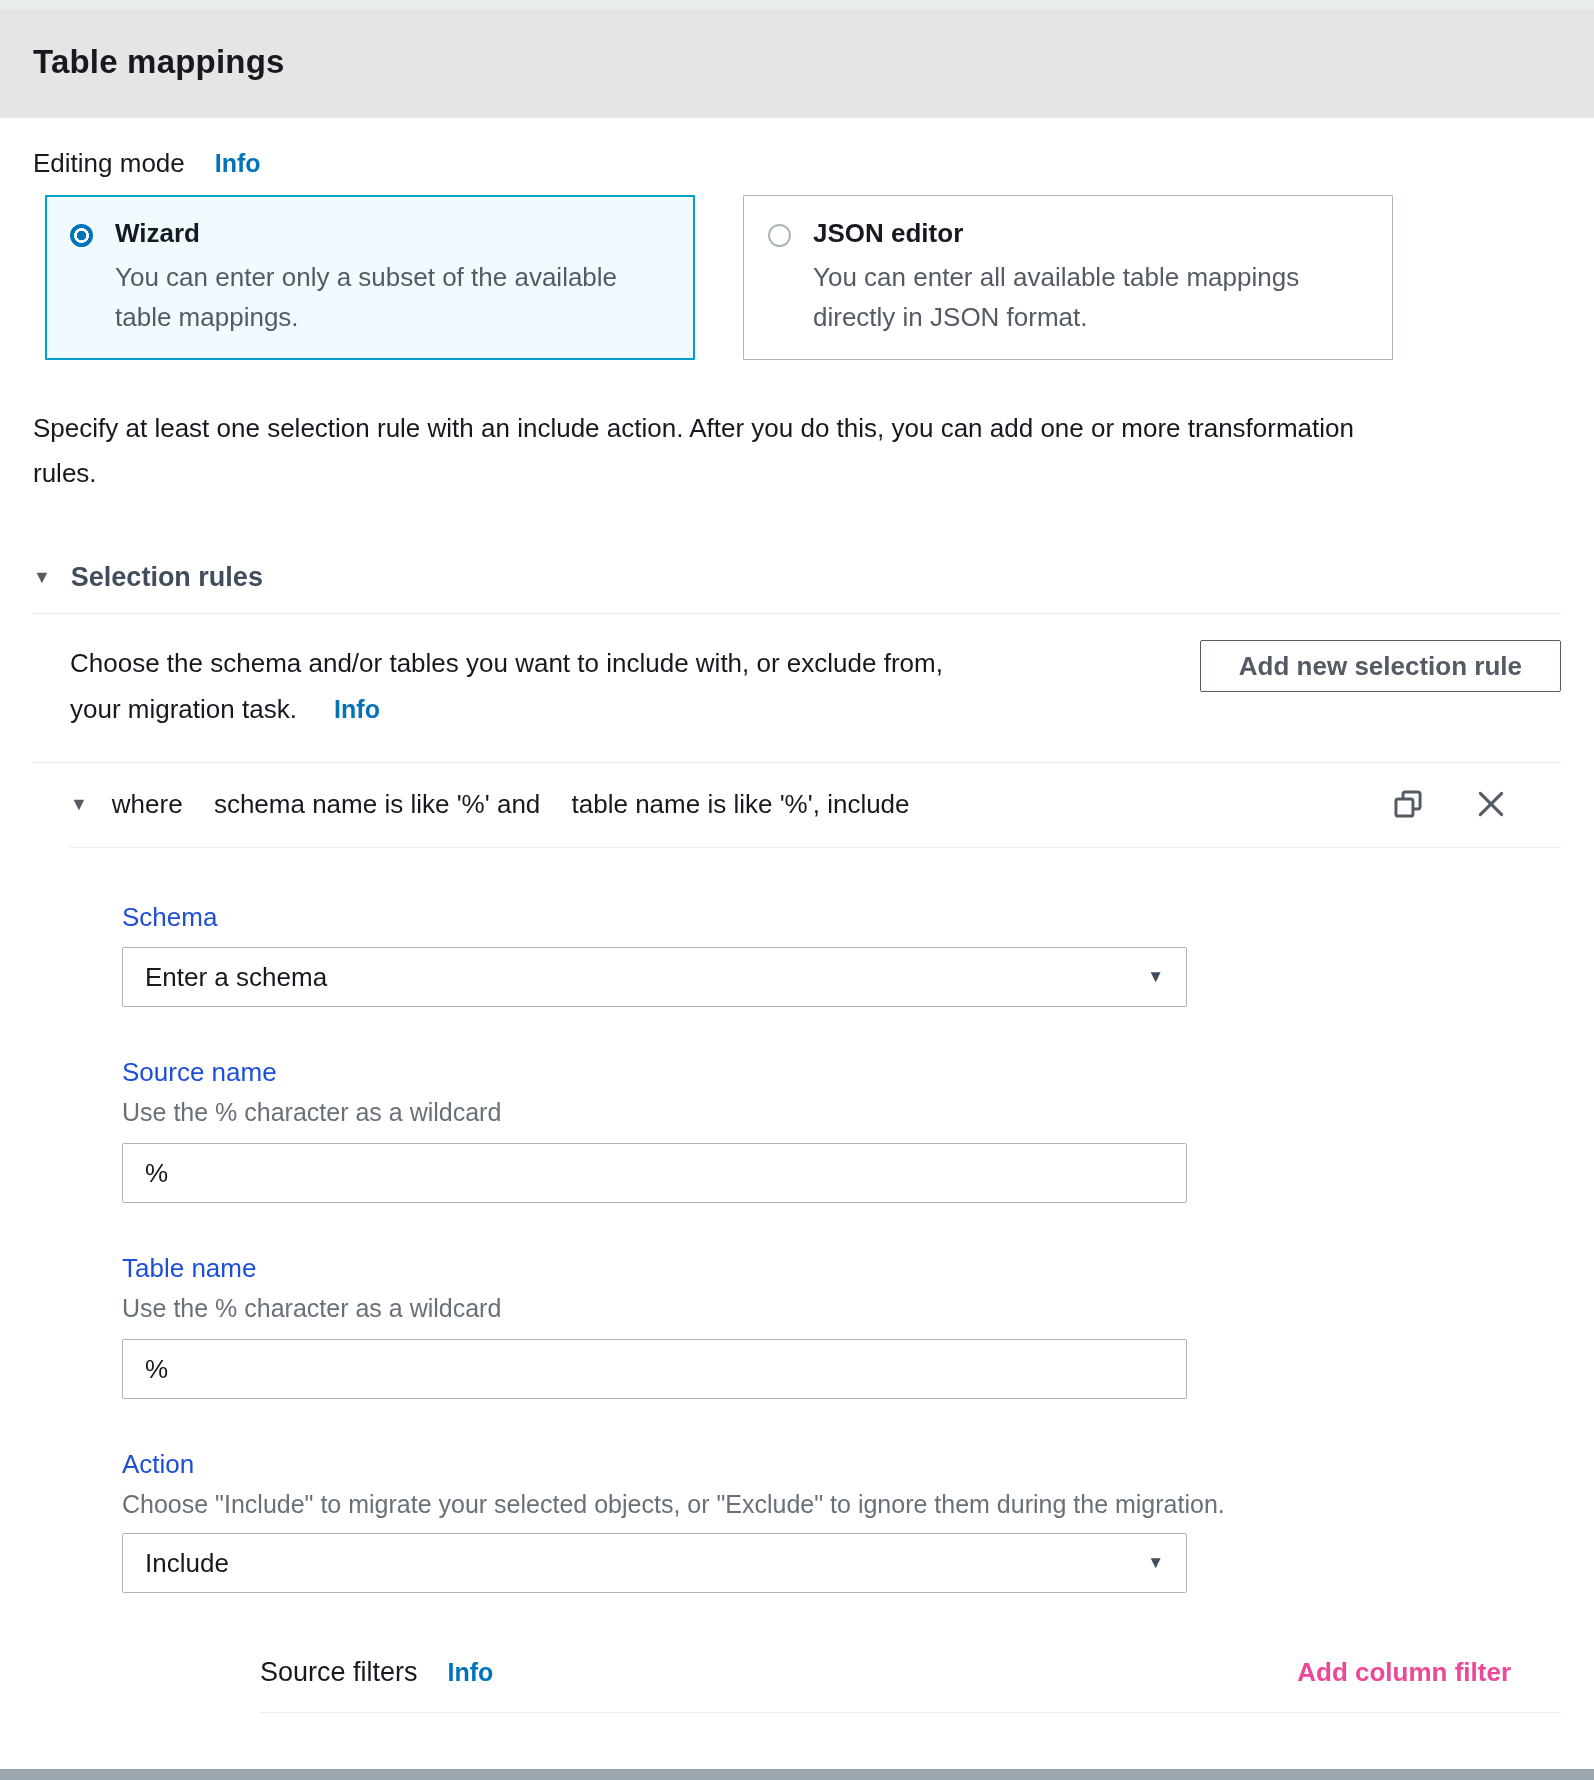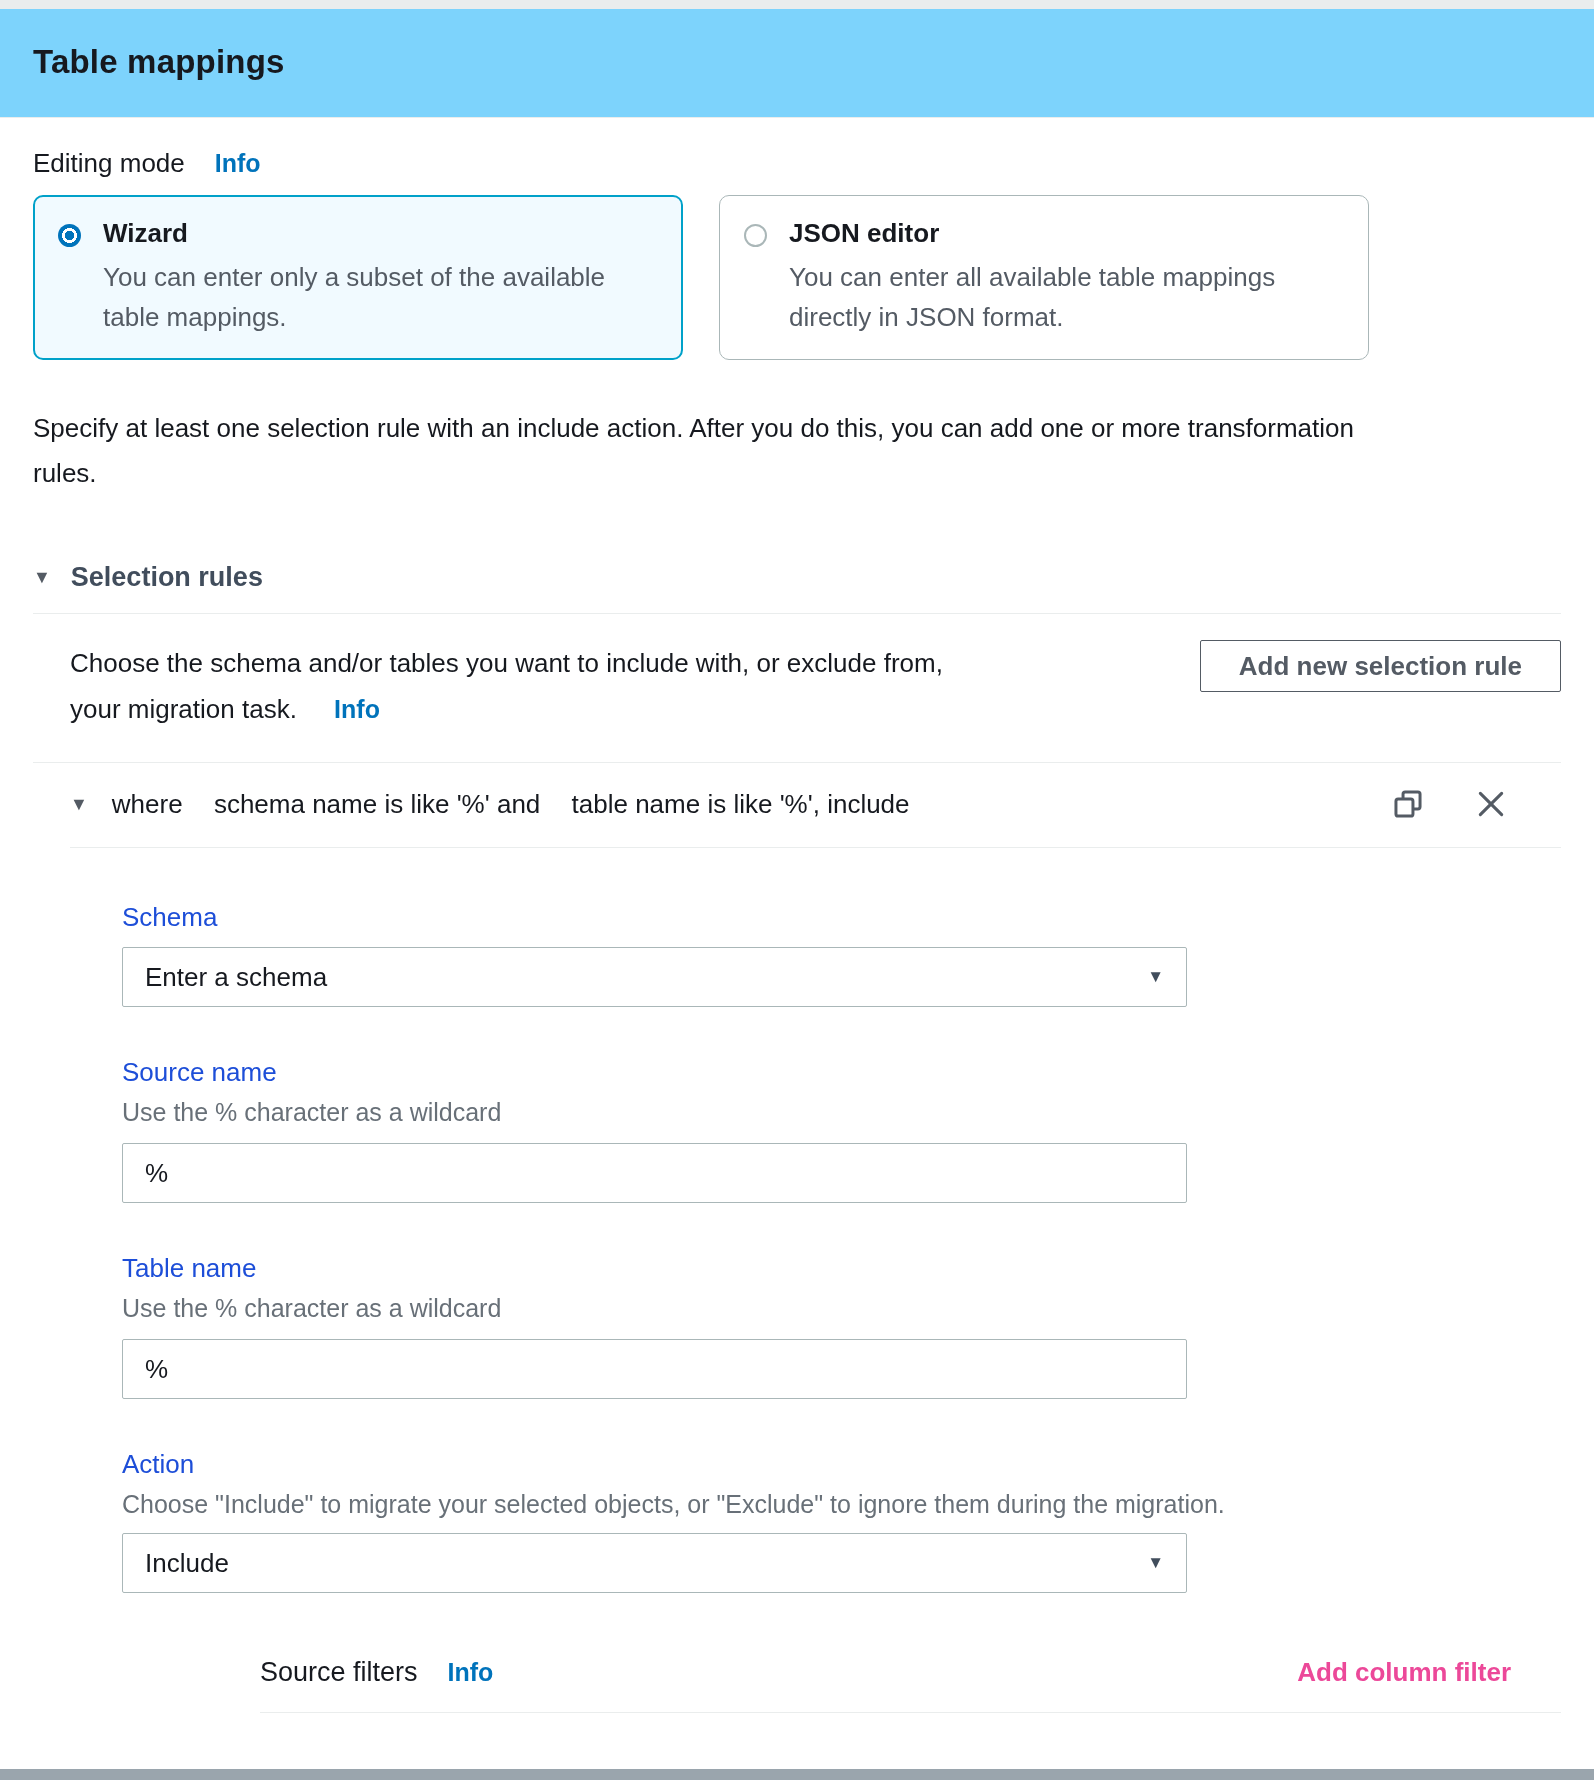--- a/index.html
+++ b/index.html
@@ -3,34 +3,34 @@
 <meta charset="utf-8">
 <style>
   * { margin:0; padding:0; box-sizing:border-box; }
   html,body { background:#ffffff; }
   body {
     width:1594px; height:1780px; position:relative; overflow:hidden;
     font-family:"Liberation Sans", sans-serif; color:#16191f;
   }
   .top-strip { height:9px; background:#eaeded; }
   .panel-header {
-    background:#7dd3fc; border-bottom:1px solid #eaeded;
+    background:#e5e5e5; border-bottom:1px solid #eaeded;
     padding:34px 33px 36px 33px;
   }
   .panel-header h1 { font-size:33px; font-weight:700; color:#16191f; letter-spacing:0.2px; }
   .content { padding:0 33px; }
 
   
   .label-row { margin-top:30px; font-size:26px; display:flex; align-items:center; }
   .info-link { color:#0073bb; font-weight:700; margin-left:30px; text-decoration:none; cursor:pointer; font-size:25px; }
   .tiles { margin-top:16px; display:flex; gap:36px; }
   .tile {
     width:650px; min-height:135px; background:#ffffff;
-    border:1px solid #aab7b8; border-radius:10px;
-    padding:22px 24px; display:flex; align-items:flex-start; cursor:pointer;
+    border:1px solid #aab7b8; border-radius:1px;
+    padding:22px 24px; display:flex; align-items:flex-start; cursor:pointer;margin-left:12px;
   }
   .tile.selected { border:2px solid #00a1c9; background:#f1faff; padding:21px 23px; }
   .radio {
     width:23px; height:23px; border-radius:50%; margin-top:6px; flex:none;
     border:2px solid #aab7b8; background:#ffffff;
   }
   .radio.checked {
     border:none;
     background:radial-gradient(circle at center, #0073bb 0 4.5px, #ffffff 4.5px 7.5px, #0073bb 7.5px 100%);
   }

